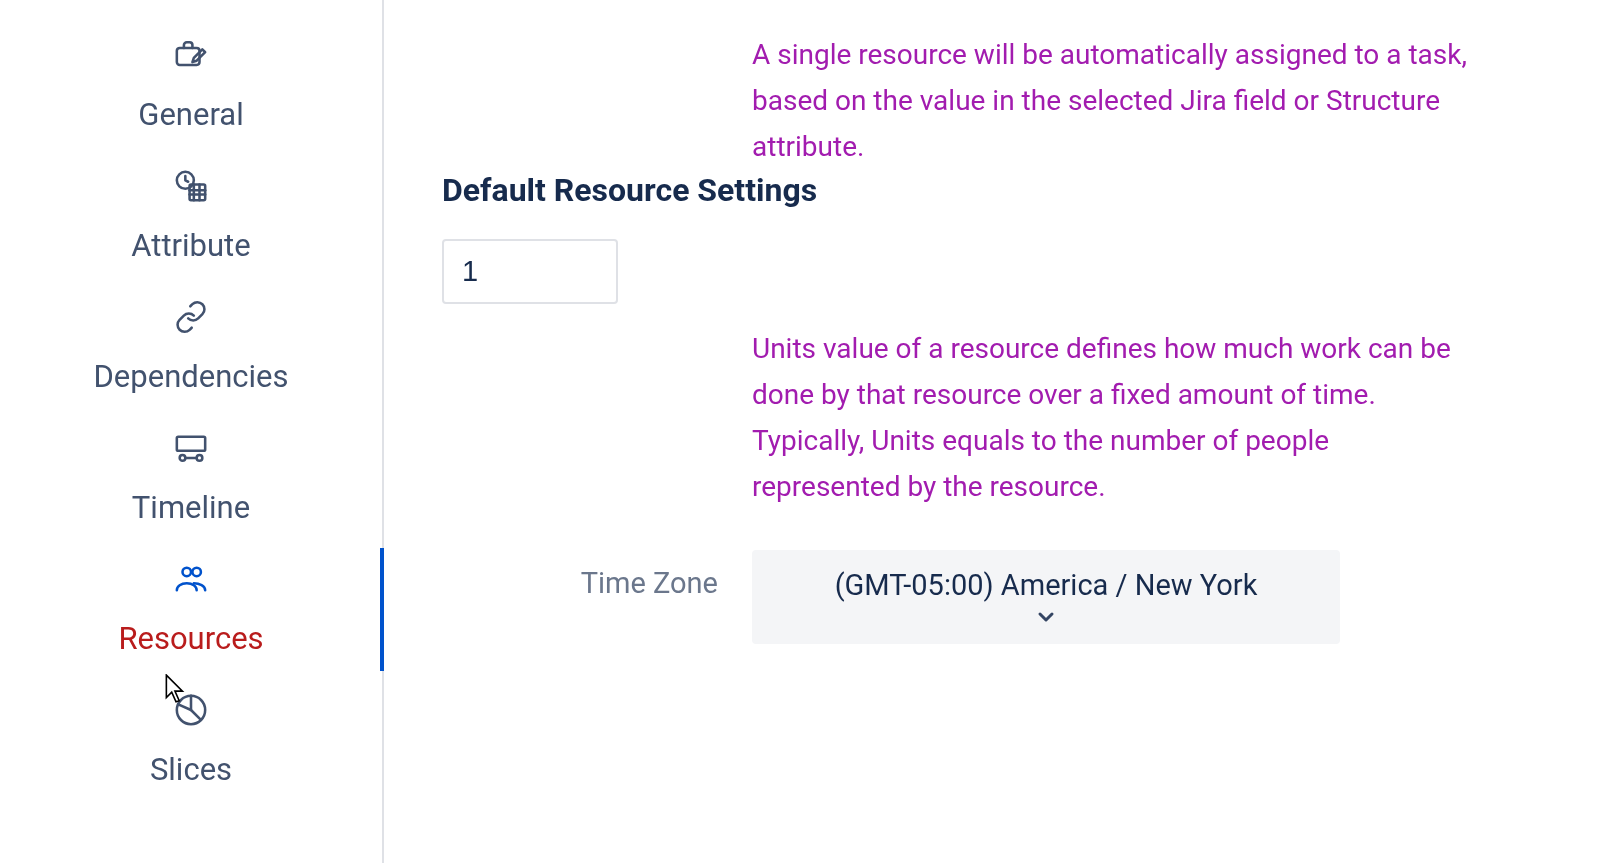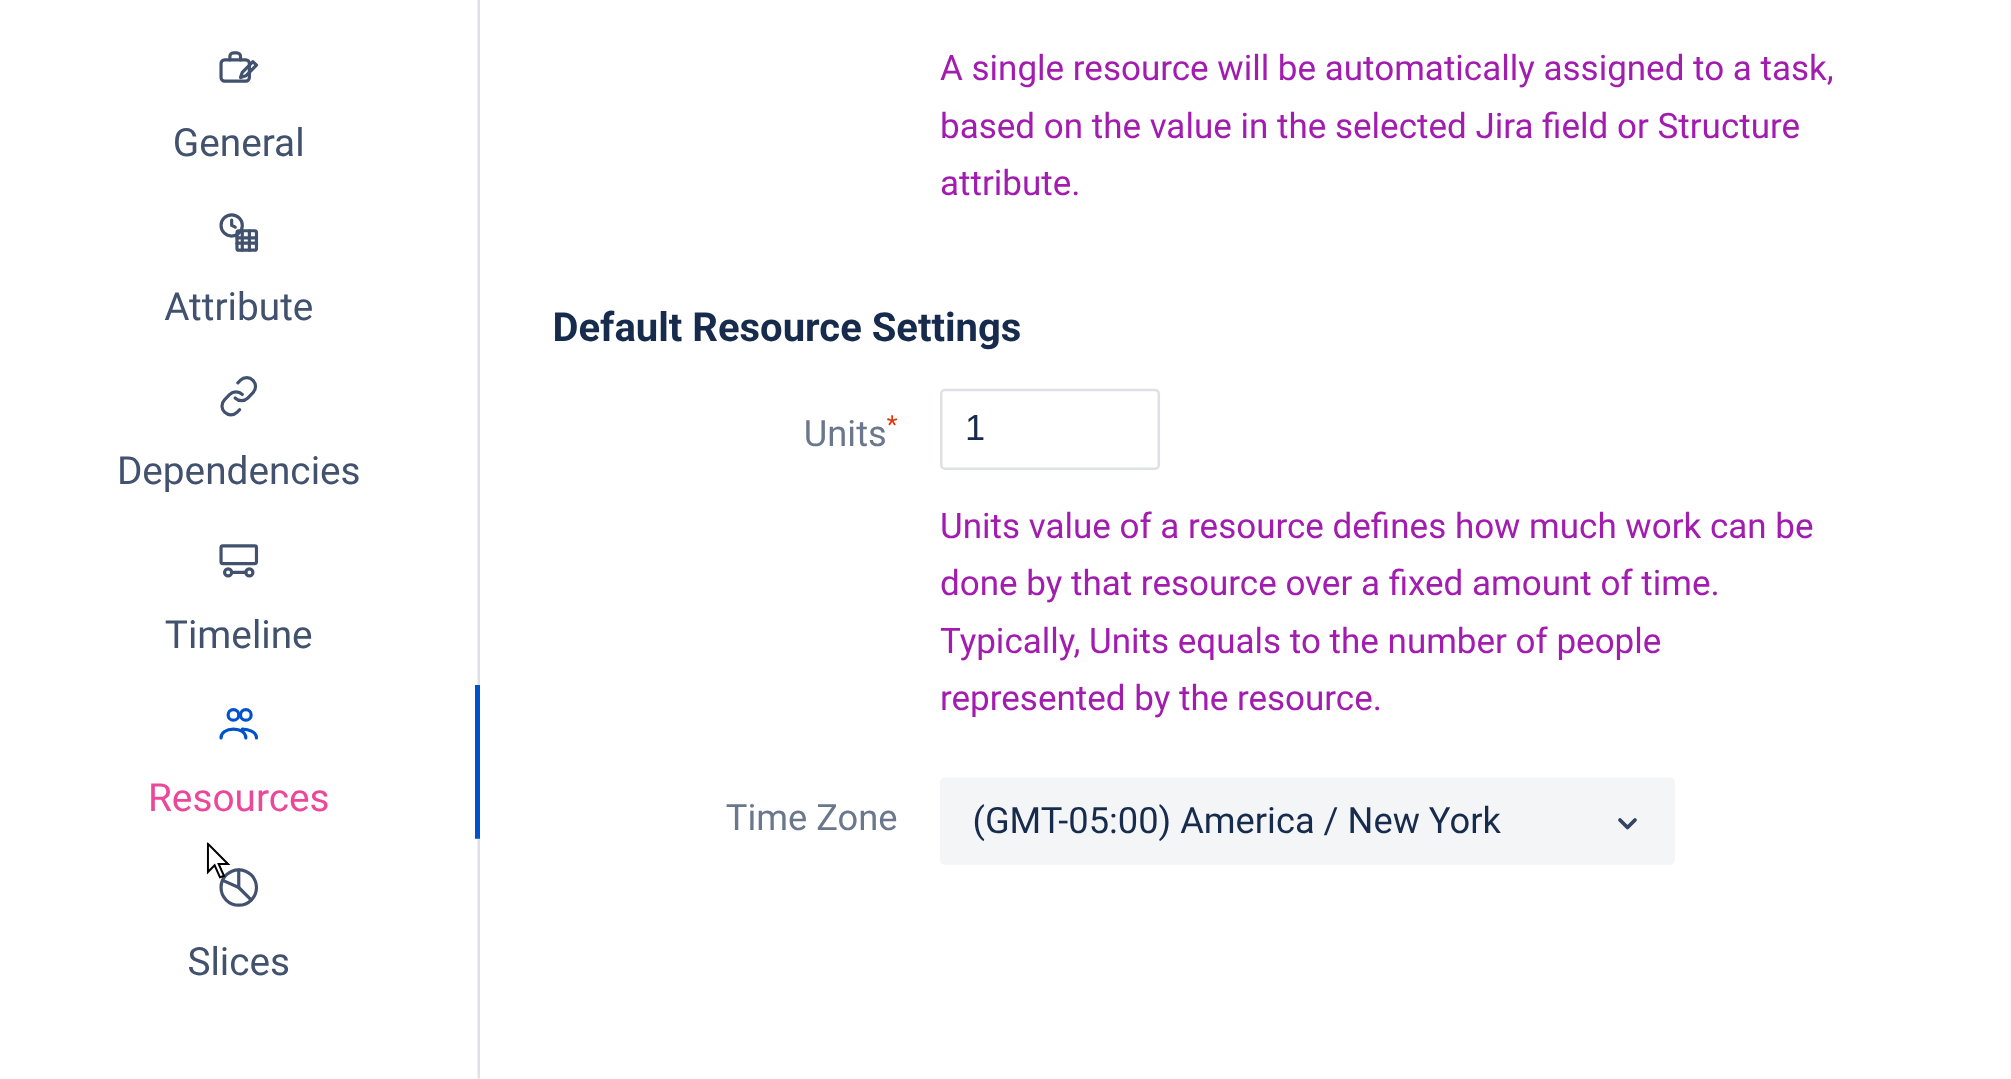--- a/index.html
+++ b/index.html
@@ -24,21 +24,21 @@
       align-items: center;
       gap: 24px;
       padding: 18px 34px;
       font-size: 31px;
       color: #42526e;
       cursor: pointer;
       position: relative;
       flex-direction: column;
     }
     .sidebar-item.active {
-      color: #ec4899;
+      color: #b91c1c;
     }
     .sidebar-item.active::after {
       content: '';
       position: absolute;
       right: -2px;
       top: 4px;
       bottom: 4px;
       width: 4px;
       background: #0052cc;
     }
@@ -55,21 +55,21 @@
       flex: 1;
       padding: 20px 20px 20px 58px;
       overflow-y: auto;
     }
     .section-title {
       font-size: 32px;
       font-weight: 700;
       color: #172b4d;
       margin-bottom: 30px;
     }
-    .section-title.second { margin-top: 72px; }
+    .section-title.second { }
     .form-row {
       display: flex;
       align-items: flex-start;
       margin-bottom: 22px;
     }
     .form-label {
       width: 310px;
       text-align: right;
       padding-right: 34px;
       font-size: 29px;
@@ -90,20 +90,21 @@
       font-size: 29px;
       color: #172b4d;
       display: flex;
       justify-content: space-between;
       align-items: center;
       cursor: pointer;
       width: 588px;
     }
     .select-box.wide {
       width: 588px;
+      flex-direction: column;
     }
     .chevron {
       width: 24px;
       height: 24px;
     }
     .text-input {
       border: 2px solid #dfe1e6;
       border-radius: 4px;
       padding: 14px 18px;
       font-size: 29px;
@@ -200,21 +201,20 @@
     </div>
   </nav>
 
   <main class="main">
 
     <div class="help-text">A single resource will be automatically assigned to a task, based on the value in the selected Jira field or Structure attribute.</div>
 
     <h2 class="section-title second">Default Resource Settings</h2>
 
     <div class="form-row">
-      <div class="form-label"><span>Units</span><span class="req">*</span></div>
       <div class="form-control">
         <input type="text" class="text-input" value="1" style="">
       </div>
     </div>
     <div class="help-text">Units value of a resource defines how much work can be done by that resource over a fixed amount of time. Typically, Units equals to the number of people represented by the resource.</div>
 
     <div class="form-row" style="margin-top:40px">
       <div class="form-label">Time Zone</div>
       <div class="form-control">
         <div class="select-box wide">

